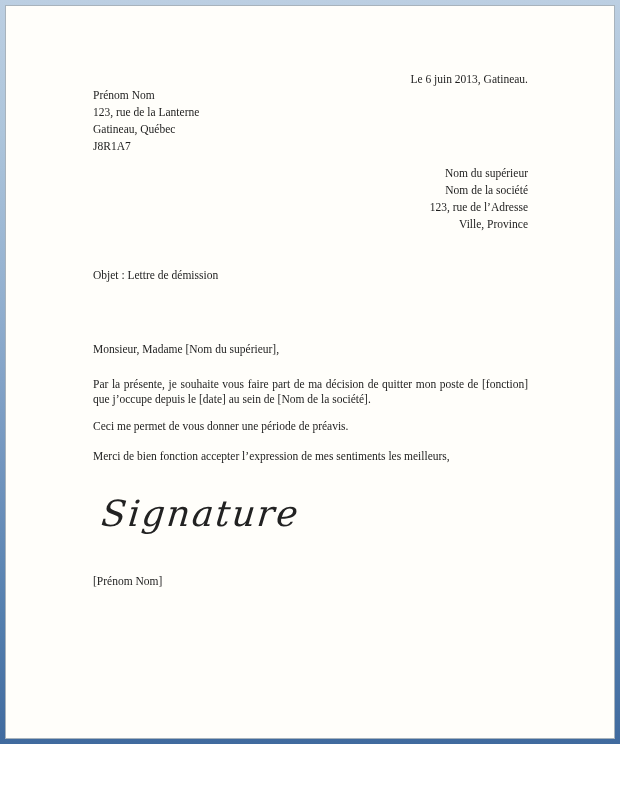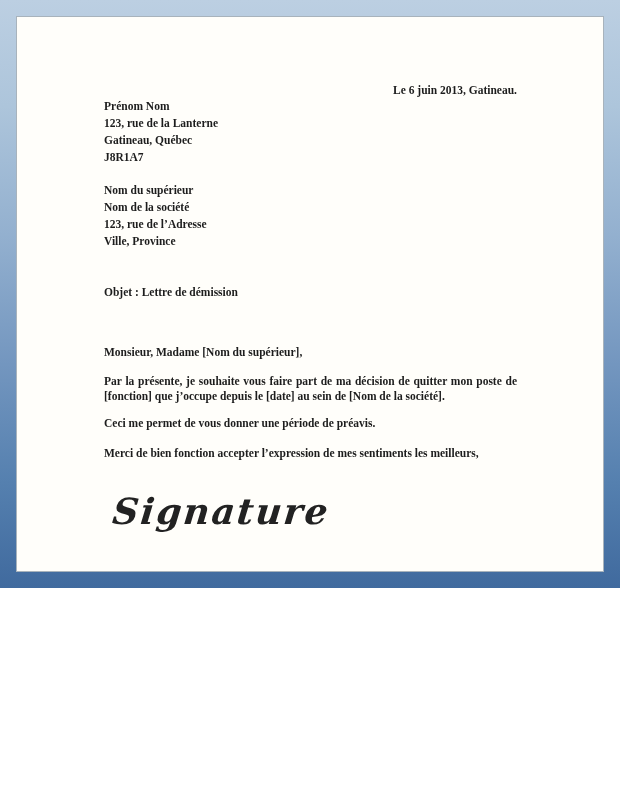--- a/index.html
+++ b/index.html
@@ -4,31 +4,30 @@
 <style>
   html, body {
     margin: 0;
     padding: 0;
     background: #ffffff;
     font-family: "Liberation Serif", "DejaVu Serif", serif;
   }
   .frame {
     position: relative;
     width: 620px;
-    height: 588px;
+    height: 744px;
     box-sizing: border-box;
-    padding: 16px;
+    padding: 5px;
     background: linear-gradient(180deg,
       #bccfe2 0%,
       #adc5db 18%,
       #93b0cf 40%,
       #7396bf 62%,
       #5580af 82%,
       #406a9e 100%);
-    font-weight: bold;
   }
   .page {
     box-sizing: border-box;
     width: 100%;
     height: 100%;
     background: #fffefa;
     border: 1px solid rgba(122, 138, 155, 0.65);
     padding: 66px 86px 0 87px;
     color: #1d1d1d;
     font-size: 11.5px;
@@ -36,35 +35,35 @@
     overflow: hidden;
   }
   .date-line {
     text-align: right;
     line-height: 15px;
   }
   .sender-block {
     line-height: 17px;
   }
   .recipient-block {
-    margin-top: 16px;
-    text-align: left;
+    margin-top: 10px;
+    text-align: right;
     line-height: 17px;
   }
   .subject-line {
     margin-top: 35px;
     line-height: 15px;
   }
   .salutation {
-    margin-top: 45px;
+    margin-top: 59px;
   }
   .para {
     text-align: justify;
   }
-  .para-1 { margin-top: 13px; }
+  .para-1 { margin-top: 19px; }
   .para-2 { margin-top: 13px; }
   .para-3 { margin-top: 11px; }
   .para-4 { margin-top: 15px; }
   .signature-script {
     margin-top: 22px;
     padding-left: 6px;
     font-family: "DejaVu Serif", serif;
     font-style: italic;
     font-size: 36px;
     line-height: 54px;

